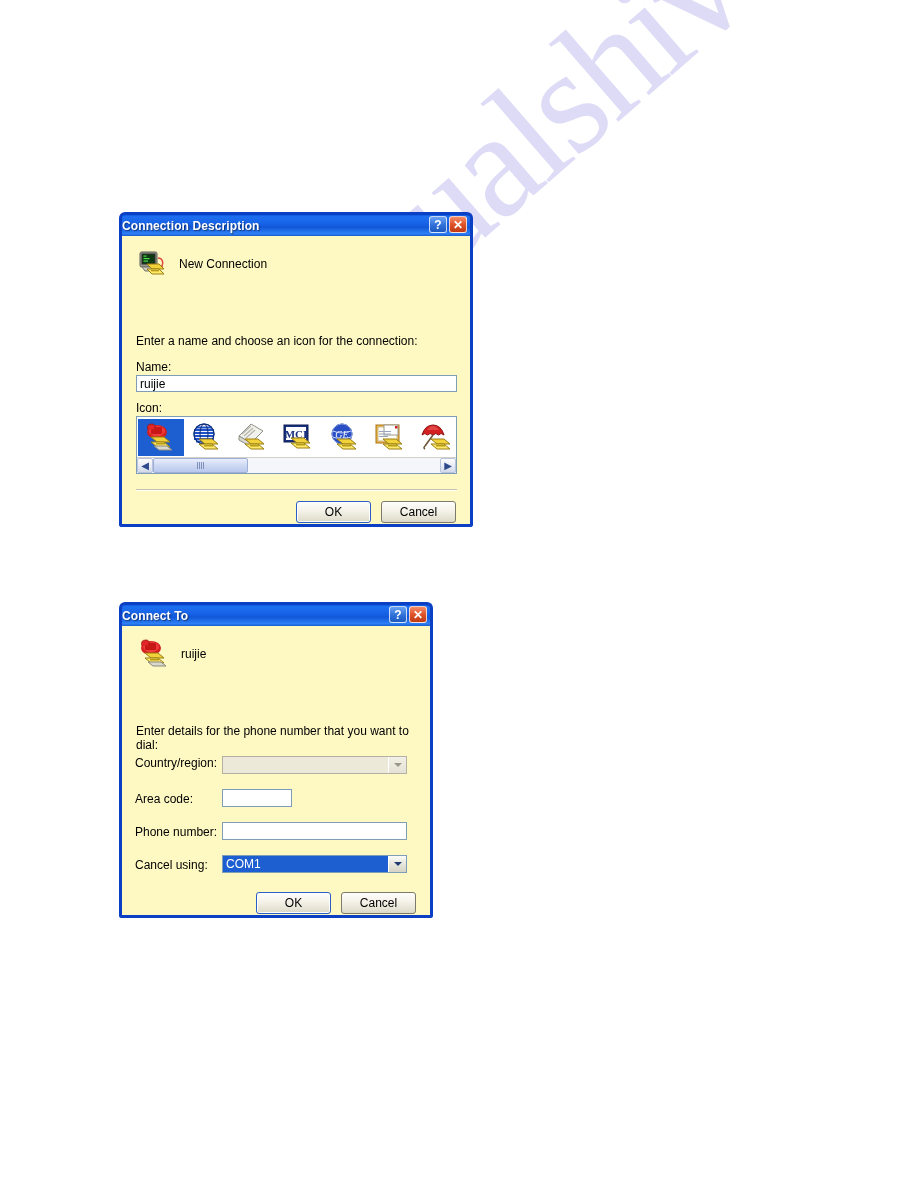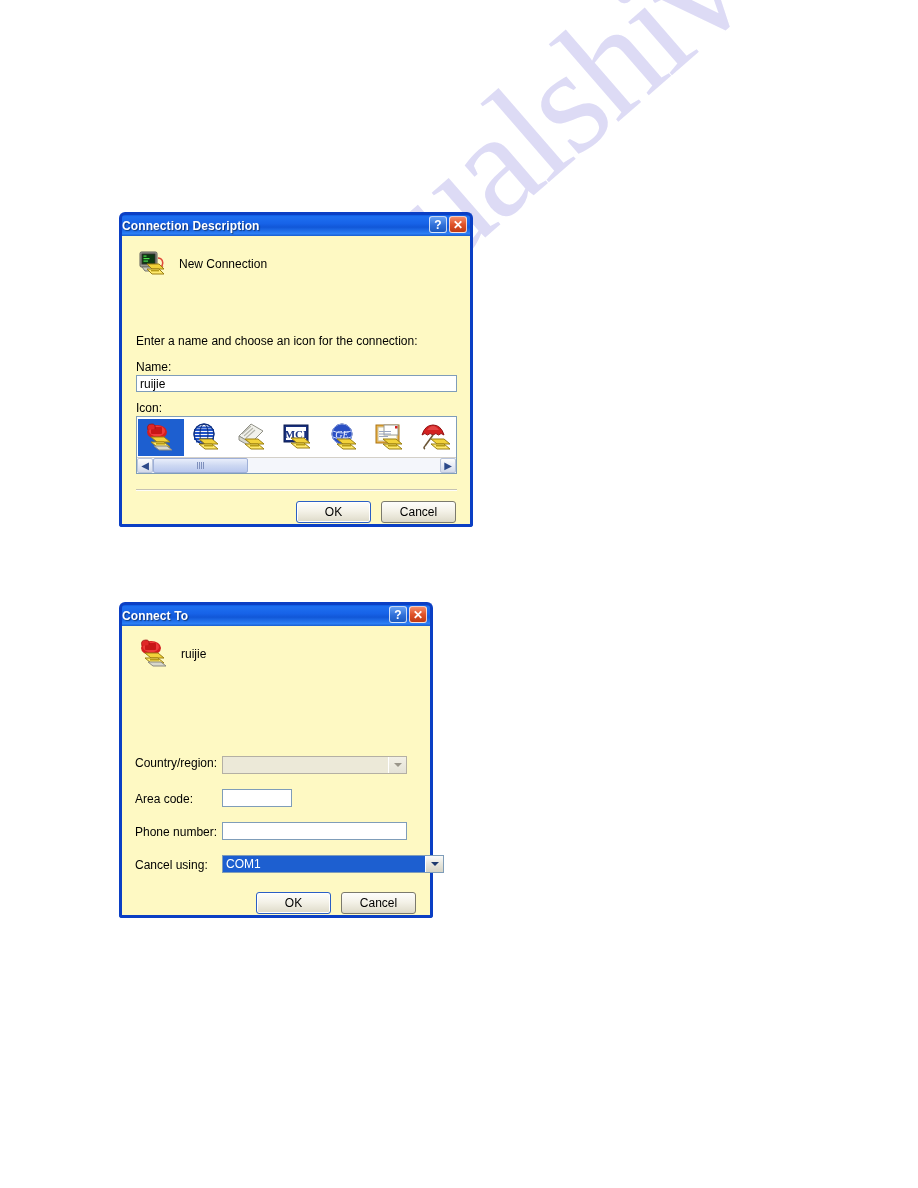--- a/index.html
+++ b/index.html
@@ -332,37 +332,38 @@
             <path d="M5 8 q-2 -6 4 -6 q4 0 3 5" fill="#e02626" stroke="#9c1010" stroke-width=".8"></path>
             <path d="M8 15 l13 0 l6 5 l-13 0 z" fill="#f2d23a" stroke="#9a7f12"></path>
             <path d="M8 20 l13 0 l6 5 l-13 0 z" fill="#ffe96b" stroke="#9a7f12"></path>
             <path d="M11 24 l13 0 l5 4 l-13 0 z" fill="#d8d8cc" stroke="#8a8a80"></path>
             <rect x="13" y="21" width="9" height="1.5" fill="#b89c16"></rect>
           </svg>
         </span>
         <span class="hdr-label">ruijie</span>
       </div>
 
+      <div class="prompt" style="position:absolute;left:14px;top:98px;">Enter details for the phone number that you want to dial:</div>
 
       <div class="field-label" style="position:absolute;left:13px;top:130px;">Country/region:</div>
       <div class="combo disabled" style="position:absolute;left:100px;top:130px;width:185px;height:18px;">
         <span class="cval"></span>
         <span class="carrow">
             <i class="arrow-gly dis"></i>
           </span>
       </div>
 
       <div class="field-label" style="position:absolute;left:13px;top:166px;">Area code:</div>
       <div class="textbox" style="position:absolute;left:100px;top:163px;width:70px;height:18px;"></div>
 
       <div class="field-label" style="position:absolute;left:13px;top:199px;">Phone number:</div>
       <div class="textbox" style="position:absolute;left:100px;top:196px;width:185px;height:18px;"></div>
 
       <div class="field-label" style="position:absolute;left:13px;top:232px;">Cancel using:</div>
-      <div class="combo selected" style="position:absolute;left:100px;top:229px;width:222px;height:18px;">
+      <div class="combo selected" style="position:absolute;left:100px;top:229px;width:185px;height:18px;">
         <span class="cval">COM1</span>
         <span class="carrow">
             <i class="arrow-gly"></i>
           </span>
       </div>
 
       <div class="btnrow" style="position:absolute;right:14px;top:266px;">
         <div class="btn default">OK</div>
         <div class="btn">Cancel</div>
       </div>

